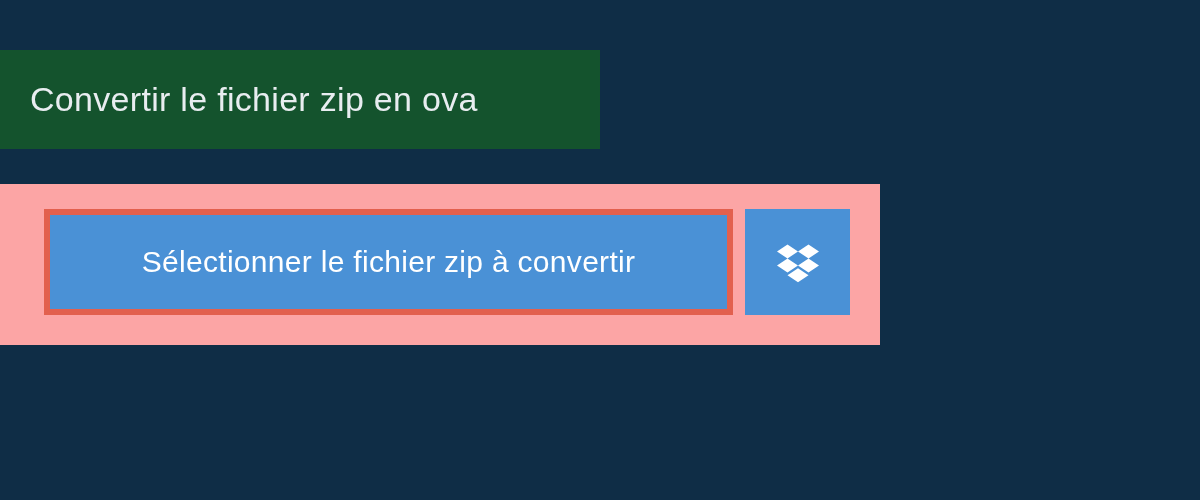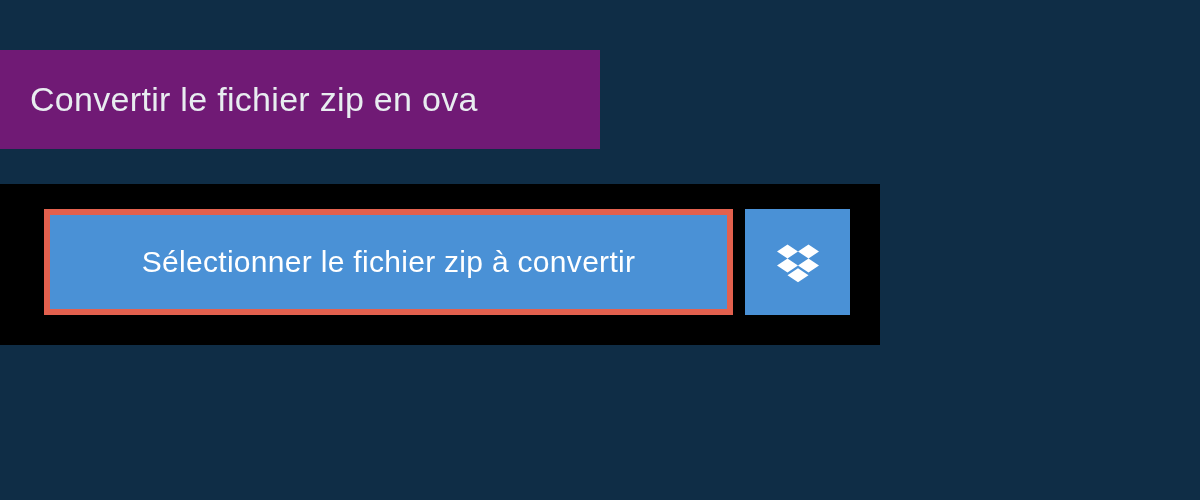--- a/index.html
+++ b/index.html
@@ -8,33 +8,33 @@
       box-sizing: border-box;
     }
     body {
       width: 1200px;
       height: 500px;
       background: #0f2d46;
       font-family: -apple-system, BlinkMacSystemFont, 'Segoe UI', Arial, sans-serif;
       overflow: hidden;
     }
     .header-panel {
-      background: #701a75;
+      background: #14532d;
       padding: 30px 30px 30px 30px;
       width: 600px;
       margin-top: 50px;
     }
     .page-title {
       color: #e8edf0;
       font-size: 34px;
       font-weight: 300;
       letter-spacing: 0.3px;
     }
     .upload-panel {
-      background: #000000;
+      background: #fca5a5;
       margin-top: 35px;
       padding: 25px 30px 30px 44px;
       width: 880px;
       display: flex;
       gap: 12px;
     }
     .select-file-button {
       background: #4a91d6;
       border: 6px solid #e2604e;
       color: #ffffff;

